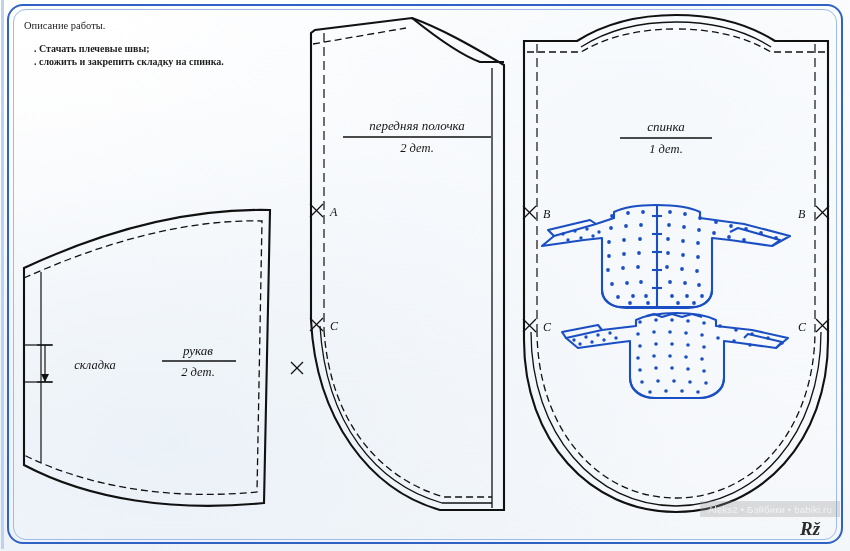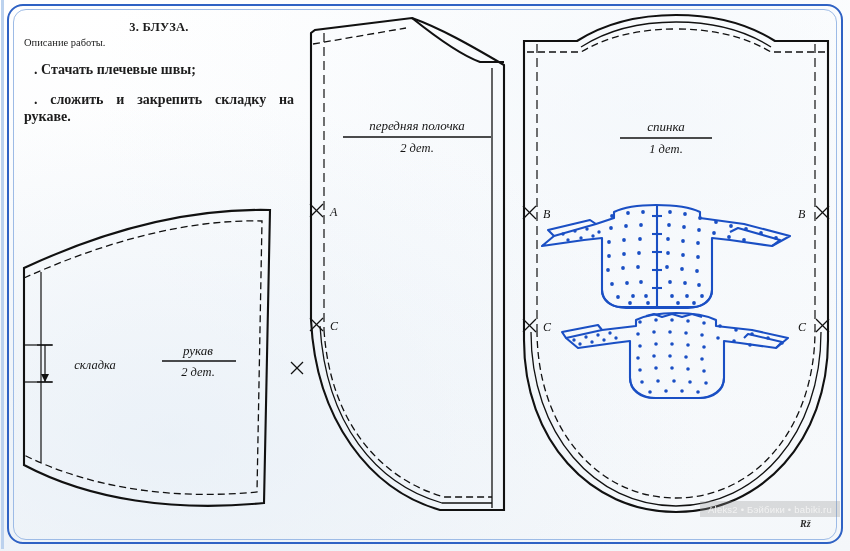--- a/index.html
+++ b/index.html
@@ -70,25 +70,25 @@
     font-weight: bold;
     font-size: 12.5px;
     letter-spacing: 0.2px;
     margin: 0 0 2px 0;
   }
   .subtitle {
     font-size: 10.5px;
     margin: 0 0 12px 0;
   }
   .para {
-    font-size: 14px;
+    font-size: 10px;
     font-weight: bold;
     line-height: 1.22;
     text-align: justify;
-    margin: 13px 0 1px 0;
+    margin: 0 0 1px 0;
     text-indent: 10px;
   }
 
   
   #drawing {
     position: absolute;
     inset: 0;
   }
   .pattern-label {
     font-family: "Liberation Serif", serif;
@@ -135,39 +135,38 @@
     letter-spacing: 0.2px;
     white-space: nowrap;
   }
   #logo-mark {
     position: absolute;
     left: 800px;
     top: 518px;
     font-family: "Liberation Serif", serif;
     font-style: italic;
     font-weight: bold;
-    font-size: 10px;
+    font-size: 19px;
     color: #2b2b2b;
   }
 </style>
 </head>
 <body>
 
 <div id="page">
 
   <div id="paper-bg"></div>
   <div id="frame-edge"></div>
   <div id="frame-outer"></div>
   <div id="frame-inner"></div>
 
   <div id="instructions">
-    <div class="title">3. БЛУЗА.</div>
     <div class="subtitle">Описание работы.</div>
     <div class="para">. Стачать плечевые швы;</div>
-    <div class="para">. сложить и закрепить складку на рукаве.</div>
+    <div class="para">. сложить и закрепить складку на спинка.</div>
   </div>
 
   <svg id="drawing" width="850" height="551" viewBox="0 0 850 551">
 
     <g>
 
       <path class="cutline" d="M 24,268 L 24,465 C 90,500 175,512 264,503 L 270,210 C 180,208 95,235 24,268 Z"></path>
 
       <path class="seamline" d="M 24,278 C 95,246 180,219 262,221 L 257,492 C 172,500 90,488 24,455"></path>
 

